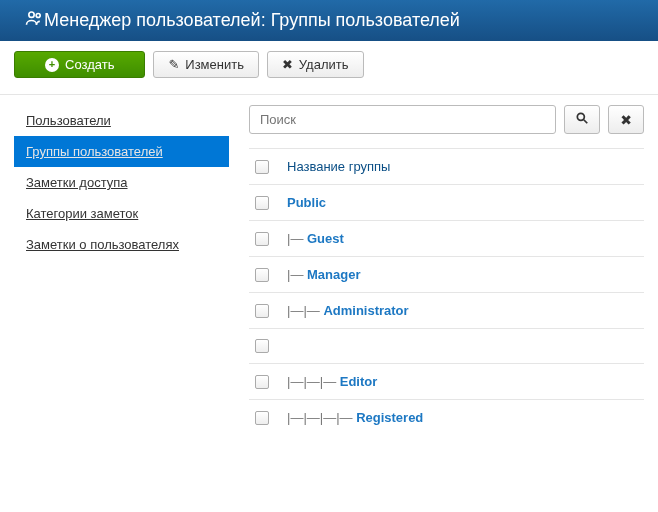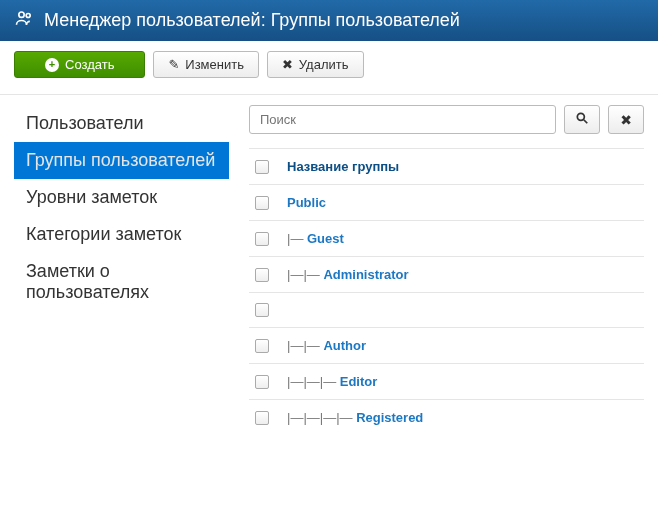--- a/index.html
+++ b/index.html
@@ -7,24 +7,23 @@
     font-family: Arial, Helvetica, sans-serif;
     font-size: 13px;
     color: #333;
     background: #fff;
     width: 658px;
   }
   .header {
     background: #164f85;
     background: linear-gradient(to bottom, #216aa8, #164f85);
     color: #fff;
-    padding: 8px 14px;
+    padding: 8px 24px;
     display: flex;
     align-items: center;
-    gap: 10px;
     font-size: 18px;
   }
   .header svg { width: 20px; height: 20px; }
   .toolbar {
     padding: 10px 14px 16px;
     display: flex;
     gap: 8px;
     border-bottom: 1px solid #e5e5e5;
   }
   .btn {
@@ -58,21 +57,22 @@
     gap: 20px;
   }
   .sidebar {
     width: 215px;
     flex: none;
   }
   .side-item {
     padding: 8px 12px;
     color: #333;
     cursor: pointer;
-    font-size: 18px;
+    font-size: 13px;
+    text-decoration: underline;
   }
   .side-item.active {
     background: #0077d6;
     color: #e5e5e5;
   }
   .main { flex: 1; }
   .searchbar {
     display: flex;
     gap: 8px;
     margin-bottom: 14px;
@@ -96,21 +96,21 @@
     font-size:14px;
     color:#333;
   }
   .table-head, .row {
     display:flex;
     align-items:center;
     border-top:1px solid #e5e5e5;
     padding:10px 6px;
     gap: 18px;
   }
-  .table-head { font-weight:bold; color:#0b4f86; }
+  .table-head { font-weight:normal; color:#0b4f86; }
   .cb {
     width:14px;height:14px;
     border:1px solid #aaa;
     border-radius:2px;
     background:linear-gradient(to bottom,#fff,#eee);
     flex:none;
   }
   .name-cell { flex:1; }
   .name-link { color:#1d78c3; cursor:pointer;font-weight:bold; }
   .tree-prefix { color:#777; letter-spacing:0; }
@@ -142,21 +142,21 @@
   <button class="btn">
     <span class="ico">✖</span>
     <span>Удалить</span>
   </button>
 </div>
 
 <div class="content">
   <div class="sidebar">
       <div class="side-item">Пользователи</div>
       <div class="side-item active">Группы пользователей</div>
-      <div class="side-item">Уровни заметок</div>
+      <div class="side-item">Заметки доступа</div>
       <div class="side-item">Категории заметок</div>
       <div class="side-item">Заметки о пользователях</div>
     </div>
 
   <div class="main">
     <div class="searchbar">
       <input class="search-input" placeholder="Поиск" style="">
       <button class="icon-btn">
         <span>
           <svg width="14" height="14" viewBox="0 0 24 24" fill="none" stroke="#333" stroke-width="3">
@@ -179,28 +179,28 @@
         <div class="row">
           <span class="cb"></span>
           <div class="name-cell"><span class="tree-prefix"></span><span class="name-link">Public</span></div>
         </div>
         <div class="row">
           <span class="cb"></span>
           <div class="name-cell"><span class="tree-prefix">|— </span><span class="name-link">Guest</span></div>
         </div>
         <div class="row">
           <span class="cb"></span>
+          <div class="name-cell"><span class="tree-prefix">|— </span><span class="name-link">Manager</span></div>
+        </div>
+        <div class="row">
+          <span class="cb"></span>
           <div class="name-cell"><span class="tree-prefix">|—|— </span><span class="name-link">Administrator</span></div>
         </div>
         <div class="row">
           <span class="cb"></span>
-        </div>
-        <div class="row">
-          <span class="cb"></span>
-          <div class="name-cell"><span class="tree-prefix">|—|— </span><span class="name-link">Author</span></div>
         </div>
         <div class="row">
           <span class="cb"></span>
           <div class="name-cell"><span class="tree-prefix">|—|—|— </span><span class="name-link">Editor</span></div>
         </div>
         <div class="row">
           <span class="cb"></span>
           <div class="name-cell"><span class="tree-prefix">|—|—|—|— </span><span class="name-link">Registered</span></div>
         </div>
       </div>

